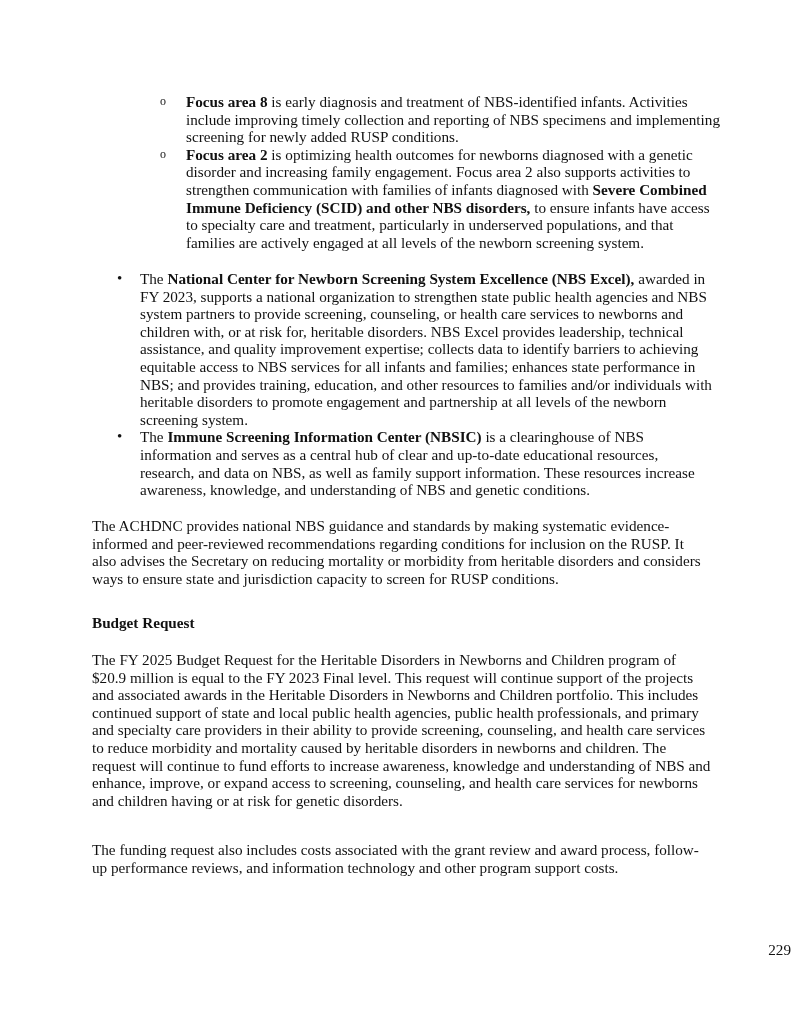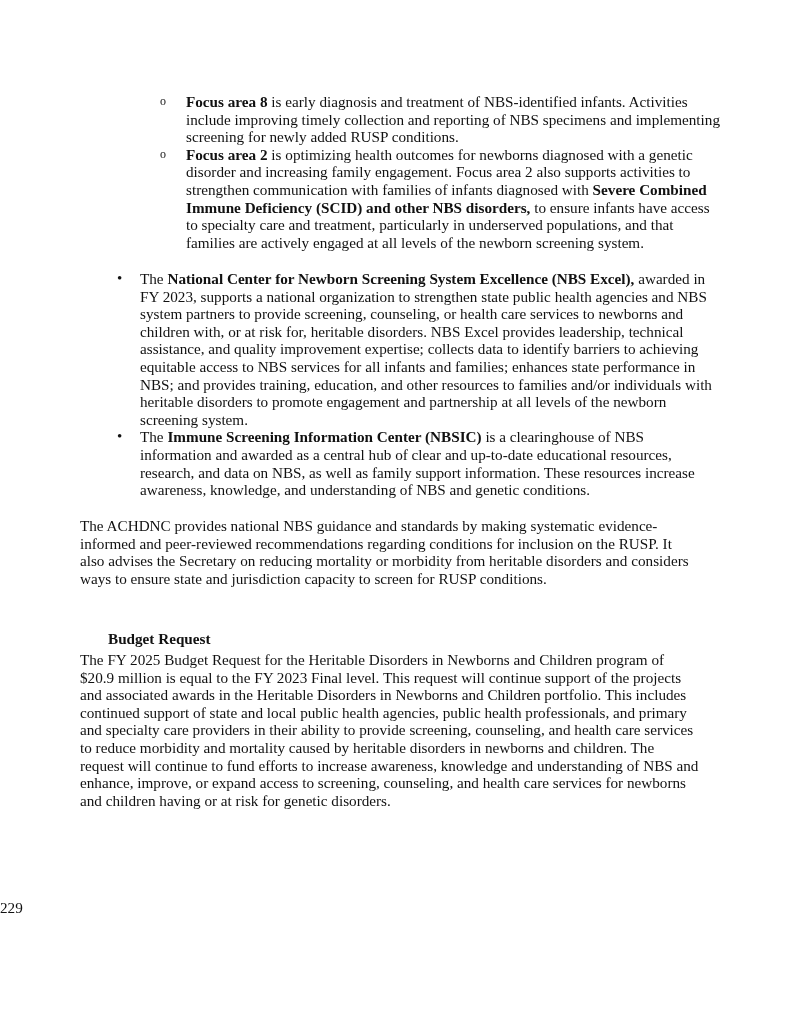--- a/index.html
+++ b/index.html
@@ -9,23 +9,23 @@
     font-size: 15.2px; line-height: 17.6px; color: #111111;
   }
   .page { position: absolute; left: 0; top: 0; width: 791px; height: 1024px; }
   .sub-list { position: absolute; left: 160px; top: 93px; width: 560px; margin: 0; padding: 0; list-style: none; }
   .sub-item { position: relative; padding-left: 26px; margin: 0; }
   .sub-marker { position: absolute; left: 0; top: 0; font-size: 12px; }
   .main-list { position: absolute; left: 114px; top: 270px; width: 600px; margin: 0; padding: 0; list-style: none; }
   .main-item { position: relative; padding-left: 26px; margin: 0; }
   .main-marker { position: absolute; left: 3px; top: 0; font-size: 15px; }
   b { font-weight: bold; }
-  .para { position: absolute; left: 80px; width: 620px; margin: 0; }
-  .heading { position: absolute; left: 92px; margin: 16px; font-weight: bold; }
-  .page-number { position: absolute; left: 0; width: 791px; text-align: left; top: 899px; }
+  .para { position: absolute; left: 92px; width: 620px; margin: 0; }
+  .heading { position: absolute; left: 92px; margin: 0; font-weight: bold; }
+  .page-number { position: absolute; left: 0; width: 791px; text-align: right; top: 941px; }
 </style>
 </head>
 <body>
 
 <div class="page">
 
   <ul class="sub-list">
     <li class="sub-item">
       <span class="sub-marker">o</span>
       <b>Focus area 8</b><span> is early diagnosis and treatment of NBS-identified infants. Activities include improving timely collection and reporting of NBS specimens and implementing screening for newly added RUSP conditions.</span>
@@ -36,26 +36,27 @@
     </li>
   </ul>
 
   <ul class="main-list">
     <li class="main-item">
       <span class="main-marker">•</span>
       <span>The </span><b>National Center for Newborn Screening System Excellence (NBS Excel),</b><span> awarded in FY 2023, supports a national organization to strengthen state public health agencies and NBS system partners to provide screening, counseling, or health care services to newborns and children with, or at risk for, heritable disorders. NBS Excel provides leadership, technical assistance, and quality improvement expertise; collects data to identify barriers to achieving equitable access to NBS services for all infants and families; enhances state performance in NBS; and provides training, education, and other resources to families and/or individuals with heritable disorders to promote engagement and partnership at all levels of the newborn screening system.</span>
     </li>
     <li class="main-item">
       <span class="main-marker">•</span>
-      <span>The </span><b>Immune Screening Information Center (NBSIC)</b><span> is a clearinghouse of NBS information and awarded as a central hub of clear and up-to-date educational resources, research, and data on NBS, as well as family support information. These resources increase awareness, knowledge, and understanding of NBS and genetic conditions.</span>
+      <span>The </span><b>Immune Screening Information Center (NBSIC)</b><span> is a clearinghouse of NBS information and serves as a central hub of clear and up-to-date educational resources, research, and data on NBS, as well as family support information. These resources increase awareness, knowledge, and understanding of NBS and genetic conditions.</span>
     </li>
   </ul>
 
   <p class="para" style="top:517px;">The ACHDNC provides national NBS guidance and standards by making systematic evidence-informed and peer-reviewed recommendations regarding conditions for inclusion on the RUSP. It also advises the Secretary on reducing mortality or morbidity from heritable disorders and considers ways to ensure state and jurisdiction capacity to screen for RUSP conditions.</p>
 
   <p class="heading" style="top:614px;">Budget Request</p>
 
   <p class="para" style="top:651px;">The FY 2025 Budget Request for the Heritable Disorders in Newborns and Children program of $20.9 million is equal to the FY 2023 Final level. This request will continue support of the projects and associated awards in the Heritable Disorders in Newborns and Children portfolio. This includes continued support of state and local public health agencies, public health professionals, and primary and specialty care providers in their ability to provide screening, counseling, and health care services to reduce morbidity and mortality caused by heritable disorders in newborns and children. The request will continue to fund efforts to increase awareness, knowledge and understanding of NBS and enhance, improve, or expand access to screening, counseling, and health care services for newborns and children having or at risk for genetic disorders.</p>
 
+  <p class="para" style="top:841px;">The funding request also includes costs associated with the grant review and award process, follow-up performance reviews, and information technology and other program support costs.</p>
 
   <div class="page-number">229</div>
 
 </div>
 
 </body></html>

